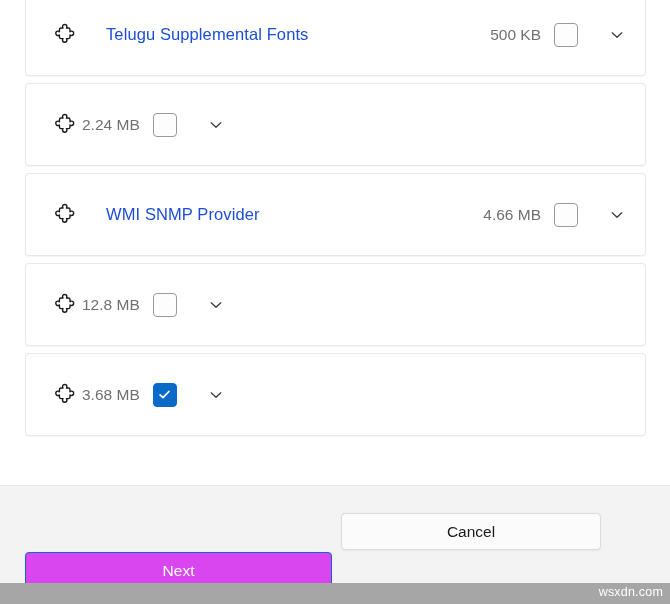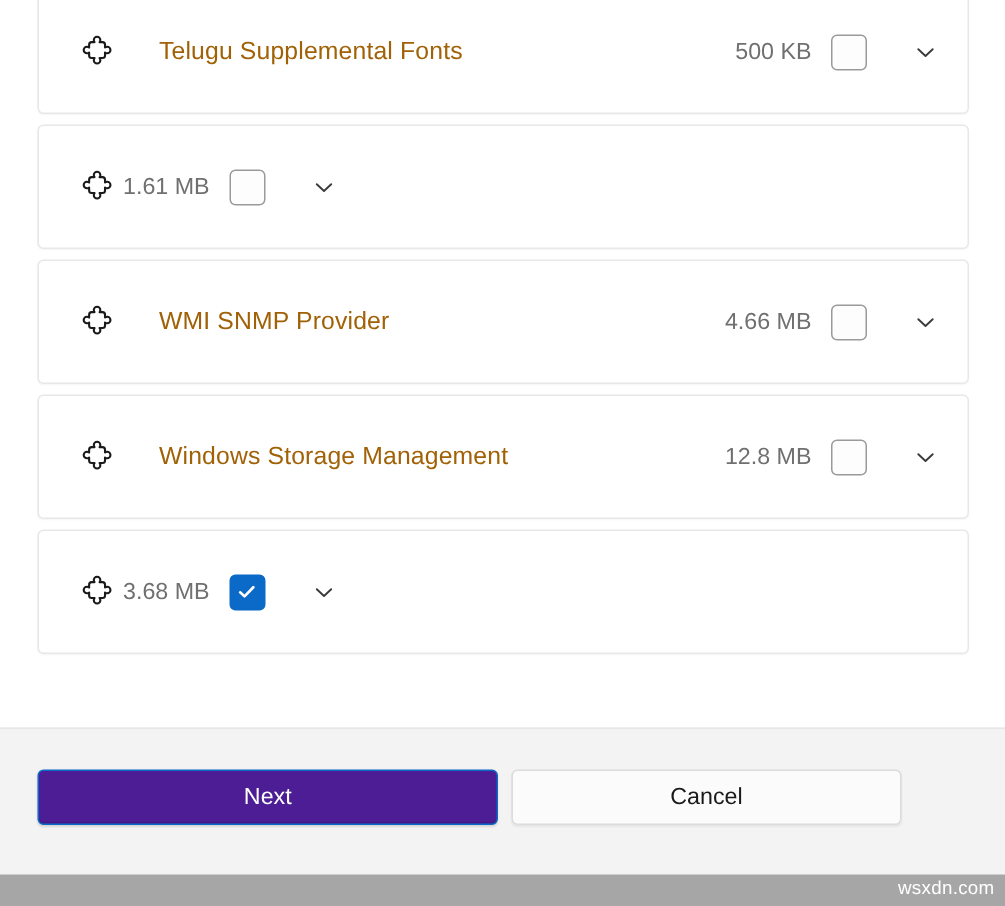--- a/index.html
+++ b/index.html
@@ -67,21 +67,21 @@
     justify-content: center;
   }
   .row-icon svg {
     display: block;
   }
 
   .row-label {
     margin-left: 24px;
     flex: 1 1 auto;
     font-size: 16.5px;
-    color: #a16207;
+    color: #1d4ed8;
     letter-spacing: 0.1px;
     white-space: nowrap;
     overflow: hidden;
     text-overflow: ellipsis;
   }
 
   .row-size {
     flex: 0 0 auto;
     font-size: 15.5px;
     color: #707070;
@@ -147,24 +147,25 @@
     display: flex;
     align-items: center;
     justify-content: center;
     cursor: default;
     user-select: none;
   }
 
   .btn-primary {
     left: 25px;
     width: 307px;
-    background: #4c1d95;
+    background: #d946ef;
     border: 1px solid #0b69c7;
     color: #ffffff;
     box-shadow: 0 0.7px 1.4px rgba(0,0,0,0.12), inset 0 -1.2px 0 rgba(0,0,0,0.13);
+    margin-top: 39px;
   }
 
   .btn-secondary {
     left: 341px;
     width: 260px;
     background: #fbfbfb;
     border: 1px solid #dcdcdc;
     color: #1a1a1a;
     box-shadow: 0 0.7px 1.4px rgba(0,0,0,0.055);
   }
@@ -209,21 +210,21 @@
               <path d="M3.2 5.8 L8 10.3 L12.8 5.8"></path>
             </svg>
           </span>
         </div>
         <div class="feature-row">
           <span class="row-icon">
             <svg width="30" height="30" viewBox="0 0 24 24" fill="none" stroke="#1a1a1a" stroke-width="1.15" stroke-linejoin="round" stroke-linecap="round">
               <path d="M9.1 3.2c0-1.0 0.8-1.8 1.8-1.8 1.0 0 1.8 0.8 1.8 1.8 0 0.45-0.16 0.86-0.43 1.18l1.6 0.0c0.78 0 1.4 0.63 1.4 1.4l0 1.6c0.33-0.27 0.74-0.43 1.19-0.43 1.0 0 1.8 0.8 1.8 1.8c0 1.0-0.8 1.8-1.8 1.8-0.45 0-0.86-0.16-1.19-0.43l0 1.6c0 0.78-0.63 1.4-1.4 1.4l-1.6 0c0.27 0.33 0.43 0.74 0.43 1.19 0 1.0-0.8 1.8-1.8 1.8-1.0 0-1.8-0.8-1.8-1.8 0-0.45 0.16-0.86 0.43-1.19l-1.6 0c-0.78 0-1.4-0.63-1.4-1.4l0-1.6c-0.33 0.27-0.74 0.43-1.19 0.43-1.0 0-1.8-0.8-1.8-1.8c0-1.0 0.8-1.8 1.8-1.8 0.45 0 0.86 0.16 1.19 0.43l0-1.6c0-0.78 0.63-1.4 1.4-1.4l1.6 0C9.26 4.06 9.1 3.65 9.1 3.2z" transform="translate(1.2,2.2) scale(0.97)"></path>
             </svg>
           </span>
-          <span class="row-size">1.61 MB</span>
+          <span class="row-size">2.24 MB</span>
           <span class="checkbox"></span>
           <span class="chevron">
             <svg width="16" height="16" viewBox="0 0 16 16" fill="none" stroke="#3a3a3a" stroke-width="1.25" stroke-linecap="round" stroke-linejoin="round">
               <path d="M3.2 5.8 L8 10.3 L12.8 5.8"></path>
             </svg>
           </span>
         </div>
         <div class="feature-row">
           <span class="row-icon">
             <svg width="30" height="30" viewBox="0 0 24 24" fill="none" stroke="#1a1a1a" stroke-width="1.15" stroke-linejoin="round" stroke-linecap="round">
@@ -238,21 +239,20 @@
               <path d="M3.2 5.8 L8 10.3 L12.8 5.8"></path>
             </svg>
           </span>
         </div>
         <div class="feature-row">
           <span class="row-icon">
             <svg width="30" height="30" viewBox="0 0 24 24" fill="none" stroke="#1a1a1a" stroke-width="1.15" stroke-linejoin="round" stroke-linecap="round">
               <path d="M9.1 3.2c0-1.0 0.8-1.8 1.8-1.8 1.0 0 1.8 0.8 1.8 1.8 0 0.45-0.16 0.86-0.43 1.18l1.6 0.0c0.78 0 1.4 0.63 1.4 1.4l0 1.6c0.33-0.27 0.74-0.43 1.19-0.43 1.0 0 1.8 0.8 1.8 1.8c0 1.0-0.8 1.8-1.8 1.8-0.45 0-0.86-0.16-1.19-0.43l0 1.6c0 0.78-0.63 1.4-1.4 1.4l-1.6 0c0.27 0.33 0.43 0.74 0.43 1.19 0 1.0-0.8 1.8-1.8 1.8-1.0 0-1.8-0.8-1.8-1.8 0-0.45 0.16-0.86 0.43-1.19l-1.6 0c-0.78 0-1.4-0.63-1.4-1.4l0-1.6c-0.33 0.27-0.74 0.43-1.19 0.43-1.0 0-1.8-0.8-1.8-1.8c0-1.0 0.8-1.8 1.8-1.8 0.45 0 0.86 0.16 1.19 0.43l0-1.6c0-0.78 0.63-1.4 1.4-1.4l1.6 0C9.26 4.06 9.1 3.65 9.1 3.2z" transform="translate(1.2,2.2) scale(0.97)"></path>
             </svg>
           </span>
-          <span class="row-label">Windows Storage Management</span>
           <span class="row-size">12.8 MB</span>
           <span class="checkbox"></span>
           <span class="chevron">
             <svg width="16" height="16" viewBox="0 0 16 16" fill="none" stroke="#3a3a3a" stroke-width="1.25" stroke-linecap="round" stroke-linejoin="round">
               <path d="M3.2 5.8 L8 10.3 L12.8 5.8"></path>
             </svg>
           </span>
         </div>
         <div class="feature-row">
           <span class="row-icon">

